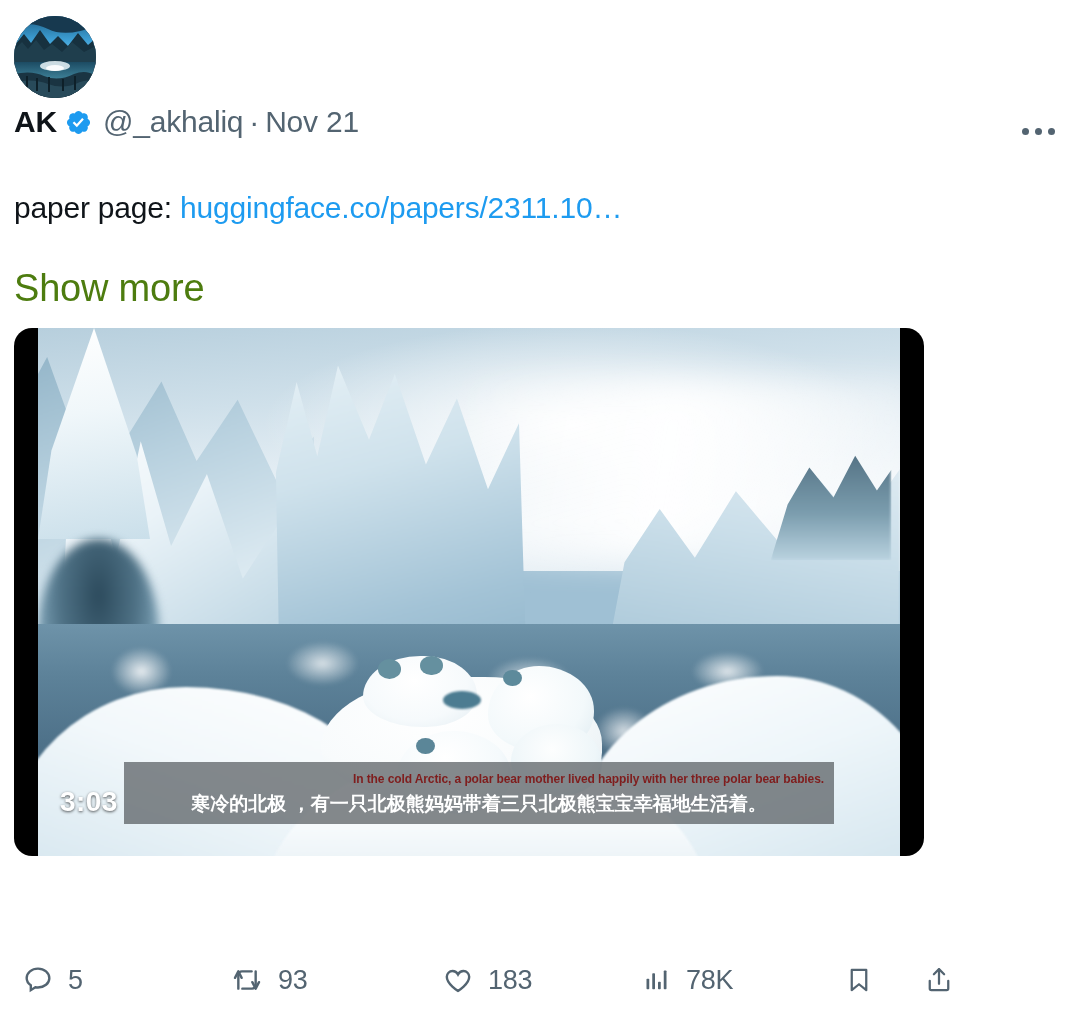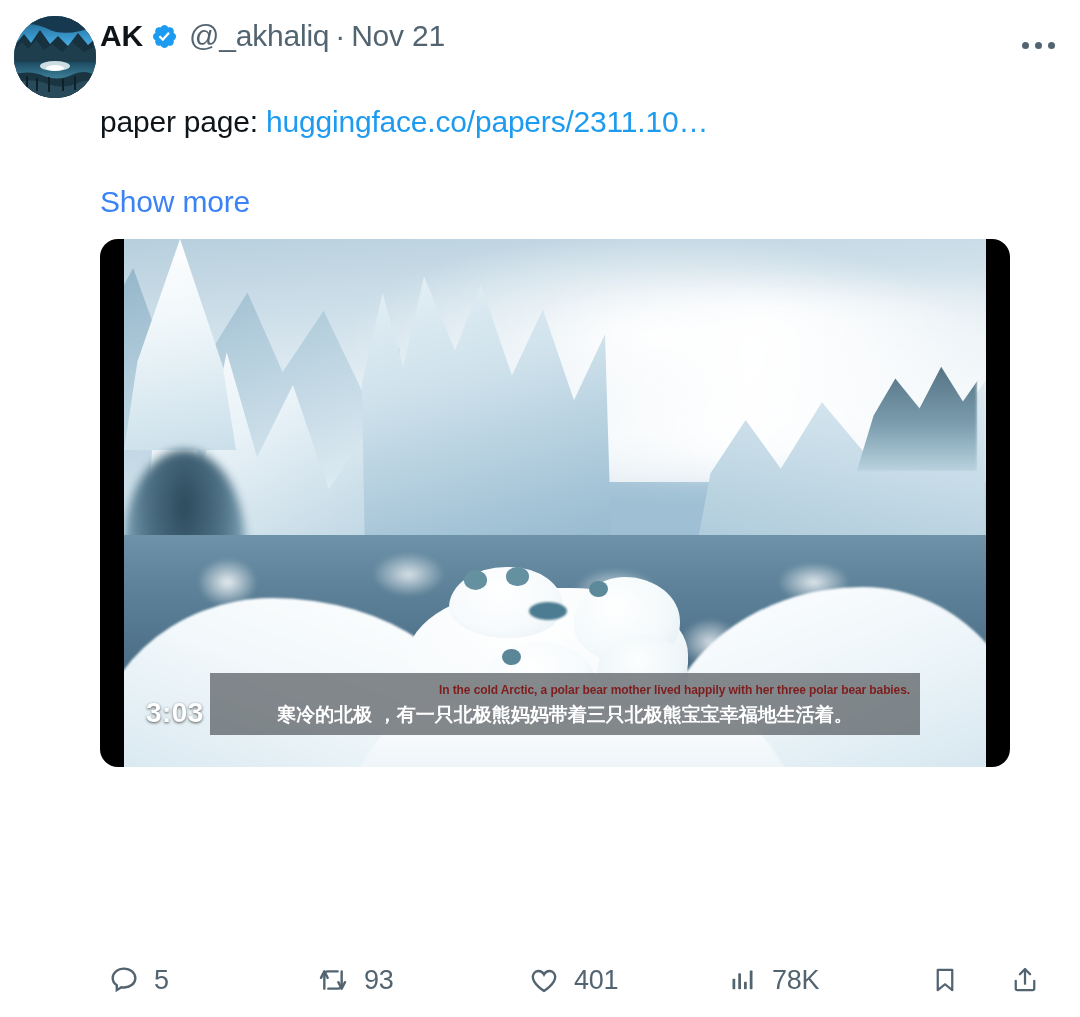--- a/index.html
+++ b/index.html
@@ -11,21 +11,21 @@
     -webkit-font-smoothing: antialiased;
   }
 
   .tweet {
     position: relative;
     width: 1080px;
     height: 1017px;
     background: #ffffff;
     padding: 14px 18px 0 14px;
     display: flex;
-    flex-direction: row;
+    flex-direction: column;
   }
 
   
   .avatar-col {
     width: 86px;
     flex: 0 0 86px;
     padding-top: 2px;
   }
   .avatar {
     width: 82px;
@@ -110,22 +110,22 @@
     word-wrap: break-word;
   }
   .body-text .blank { display: block; height: 40px; }
   .link {
     color: #1d9bf0;
     text-decoration: none;
     cursor: pointer;
   }
   .show-more {
     display: inline-block;
-    color: #3b82f6;
-    font-size: 30px;
+    color: #4d7c0f;
+    font-size: 38px;
     line-height: 40px;
     cursor: pointer;
     letter-spacing: -0.2px;
   }
 
   
   .video-card {
     margin-top: 17px;
     width: 910px;
     height: 528px;
@@ -471,21 +471,21 @@
             <polyline points="16,13.6 18.5,18.5 21,13.6"></polyline>
           </g>
         </svg>
         <span class="act-count">93</span>
       </div>
 
       <div class="act act-like">
         <svg width="32" height="32" viewBox="0 0 24 24">
           <path fill="none" stroke="#536471" stroke-width="1.8" d="M12 20.2S3.6 15.1 3.6 9.6c0-2.4 1.9-4.3 4.3-4.3 1.8 0 3.3 1.1 4.1 2.6.8-1.5 2.3-2.6 4.1-2.6 2.4 0 4.3 1.9 4.3 4.3 0 5.5-8.4 10.6-8.4 10.6z"></path>
         </svg>
-        <span class="act-count">401</span>
+        <span class="act-count">183</span>
       </div>
 
       <div class="act act-views">
         <svg width="30" height="32" viewBox="0 0 24 24">
           <g fill="#536471">
             <rect x="3.6" y="11" width="2.2" height="8.4" rx="0.6"></rect>
             <rect x="8.2" y="6.6" width="2.2" height="12.8" rx="0.6"></rect>
             <rect x="12.8" y="13.4" width="2.2" height="6" rx="0.6"></rect>
             <rect x="17.4" y="4.4" width="2.2" height="15" rx="0.6"></rect>
           </g>

